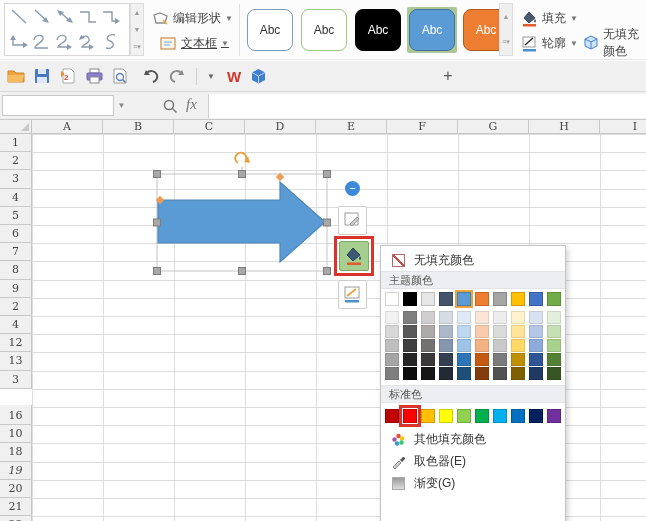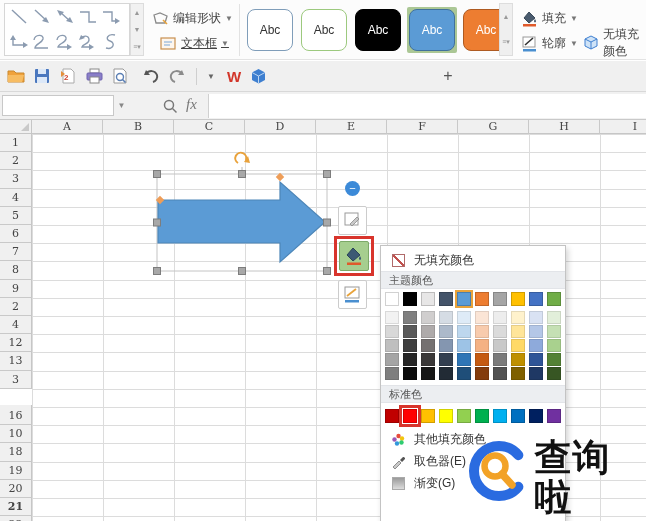--- a/index.html
+++ b/index.html
@@ -333,23 +333,23 @@
         <div class="row-h" style="top: 159.6px; height: 18.2px; line-height: 18.2px;">9</div>
         <div class="row-h" style="top: 177.8px; height: 18.2px; line-height: 18.2px;">2</div>
         <div class="row-h" style="top: 196px; height: 18.2px; line-height: 18.2px;">4</div>
         <div class="row-h" style="top: 214.2px; height: 18.2px; line-height: 18.2px;">12</div>
         <div class="row-h" style="top: 232.4px; height: 18.2px; line-height: 18.2px;">13</div>
         <div class="row-h" style="top: 250.6px; height: 18.2px; line-height: 18.2px;">3</div>
         <div class="row-h" style="top: 268.8px; height: 18.2px; line-height: 18.2px; margin-top: 16px;">15</div>
         <div class="row-h" style="top: 287px; height: 18.2px; line-height: 18.2px;">16</div>
         <div class="row-h" style="top: 305.2px; height: 18.2px; line-height: 18.2px;">10</div>
         <div class="row-h" style="top: 323.4px; height: 18.2px; line-height: 18.2px;">18</div>
-        <div class="row-h" style="top: 341.6px; height: 18.2px; line-height: 18.2px;">19</div>
+        <div class="row-h" style="top: 341.6px; height: 18.2px; line-height: 18.2px; font-style: italic;">19</div>
         <div class="row-h" style="top: 359.8px; height: 18.2px; line-height: 18.2px;">20</div>
-        <div class="row-h" style="top: 378px; height: 18.2px; line-height: 18.2px; font-weight: bold;">21</div>
+        <div class="row-h" style="top: 378px; height: 18.2px; line-height: 18.2px;">21</div>
         <div class="row-h" style="top: 396.2px; height: 18.2px; line-height: 18.2px;">22</div>
       </div>
     <div id="grid-body"></div>
   </div>
 
   <svg id="shape-layer" viewBox="140 150 200 135">
     <rect x="157" y="174" width="170" height="97" fill="none" stroke="#c4c4c4" stroke-width="1"></rect>
     <polygon points="158,200 280,200 280,182 325,222 280,262 280,243 158,243" fill="#5b9bd5" stroke="#4d86b8" stroke-width="1.2"></polygon>
     <line x1="242" y1="167" x2="242" y2="174" stroke="#b9b9b9"></line>
     <g>
@@ -512,26 +512,14 @@
       <span>取色器(E)</span>
     </div>
     <div class="menu-item">
       <span class="mi-icon">
           <span class="grad-box"></span>
         </span>
       <span>渐变(G)</span>
     </div>
   </div>
 
-  <div id="watermark">
-    <svg width="64" height="66">
-      <circle cx="31" cy="33" r="25" fill="#fff"></circle>
-      <circle cx="31" cy="33" r="25" fill="none" stroke="#2a6be0" stroke-width="10" stroke-dasharray="122 36" stroke-dashoffset="-17" stroke-linecap="round"></circle>
-      <circle cx="27" cy="28" r="10.5" fill="none" stroke="#f2a227" stroke-width="6.5"></circle>
-      <path d="M34 36 L44 47" stroke="#f2a227" stroke-width="7.5" stroke-linecap="round"></path>
-    </svg>
-    <div id="wm-text">
-      <div id="wm-title">查询啦</div>
-      <div id="wm-domain">chaxunla.com</div>
-    </div>
-  </div>
 
 </div>
 
 </body></html>

